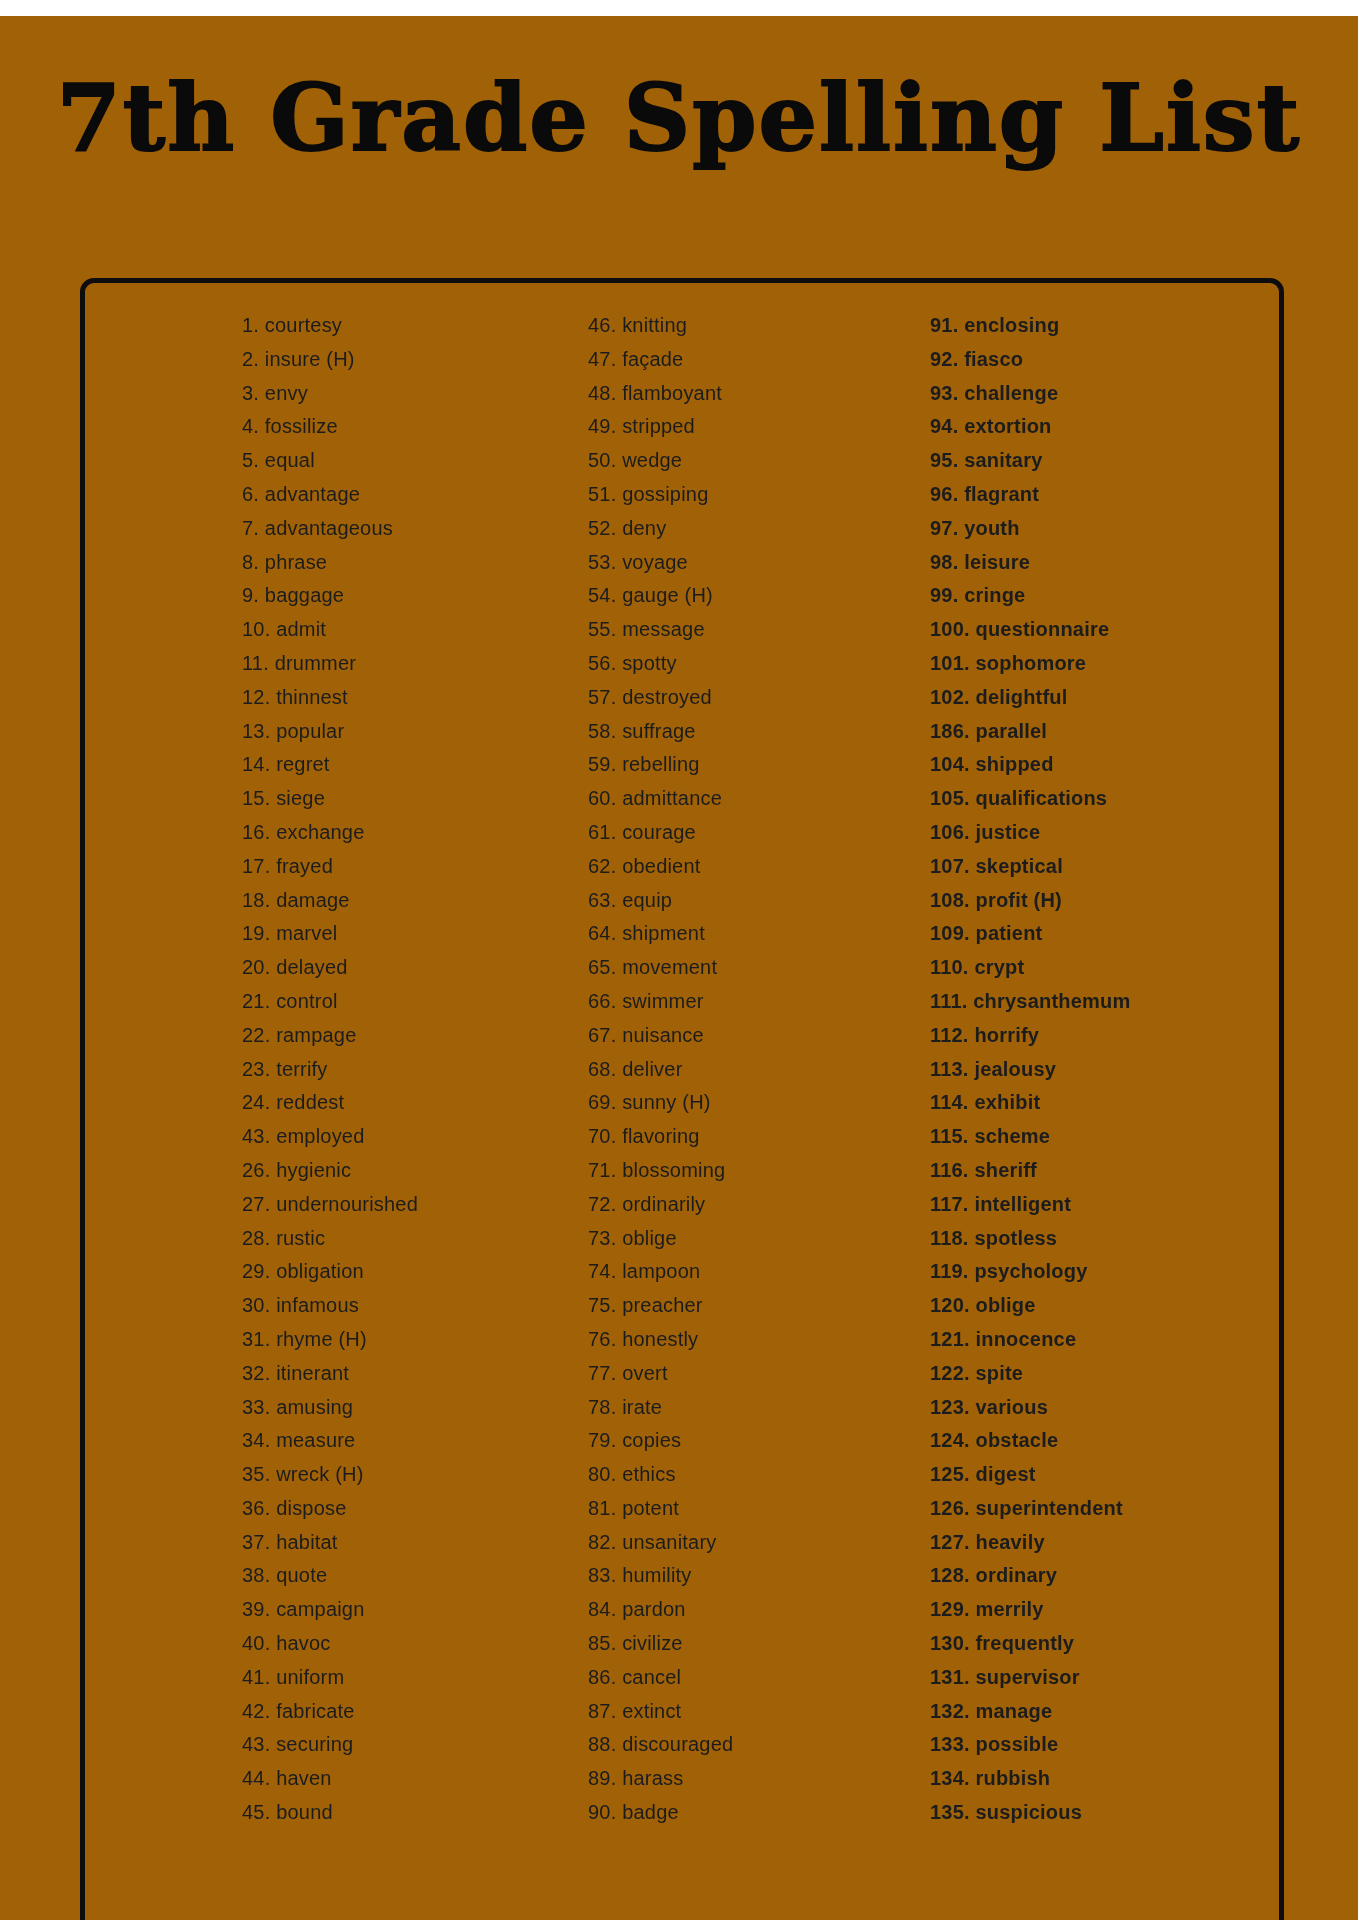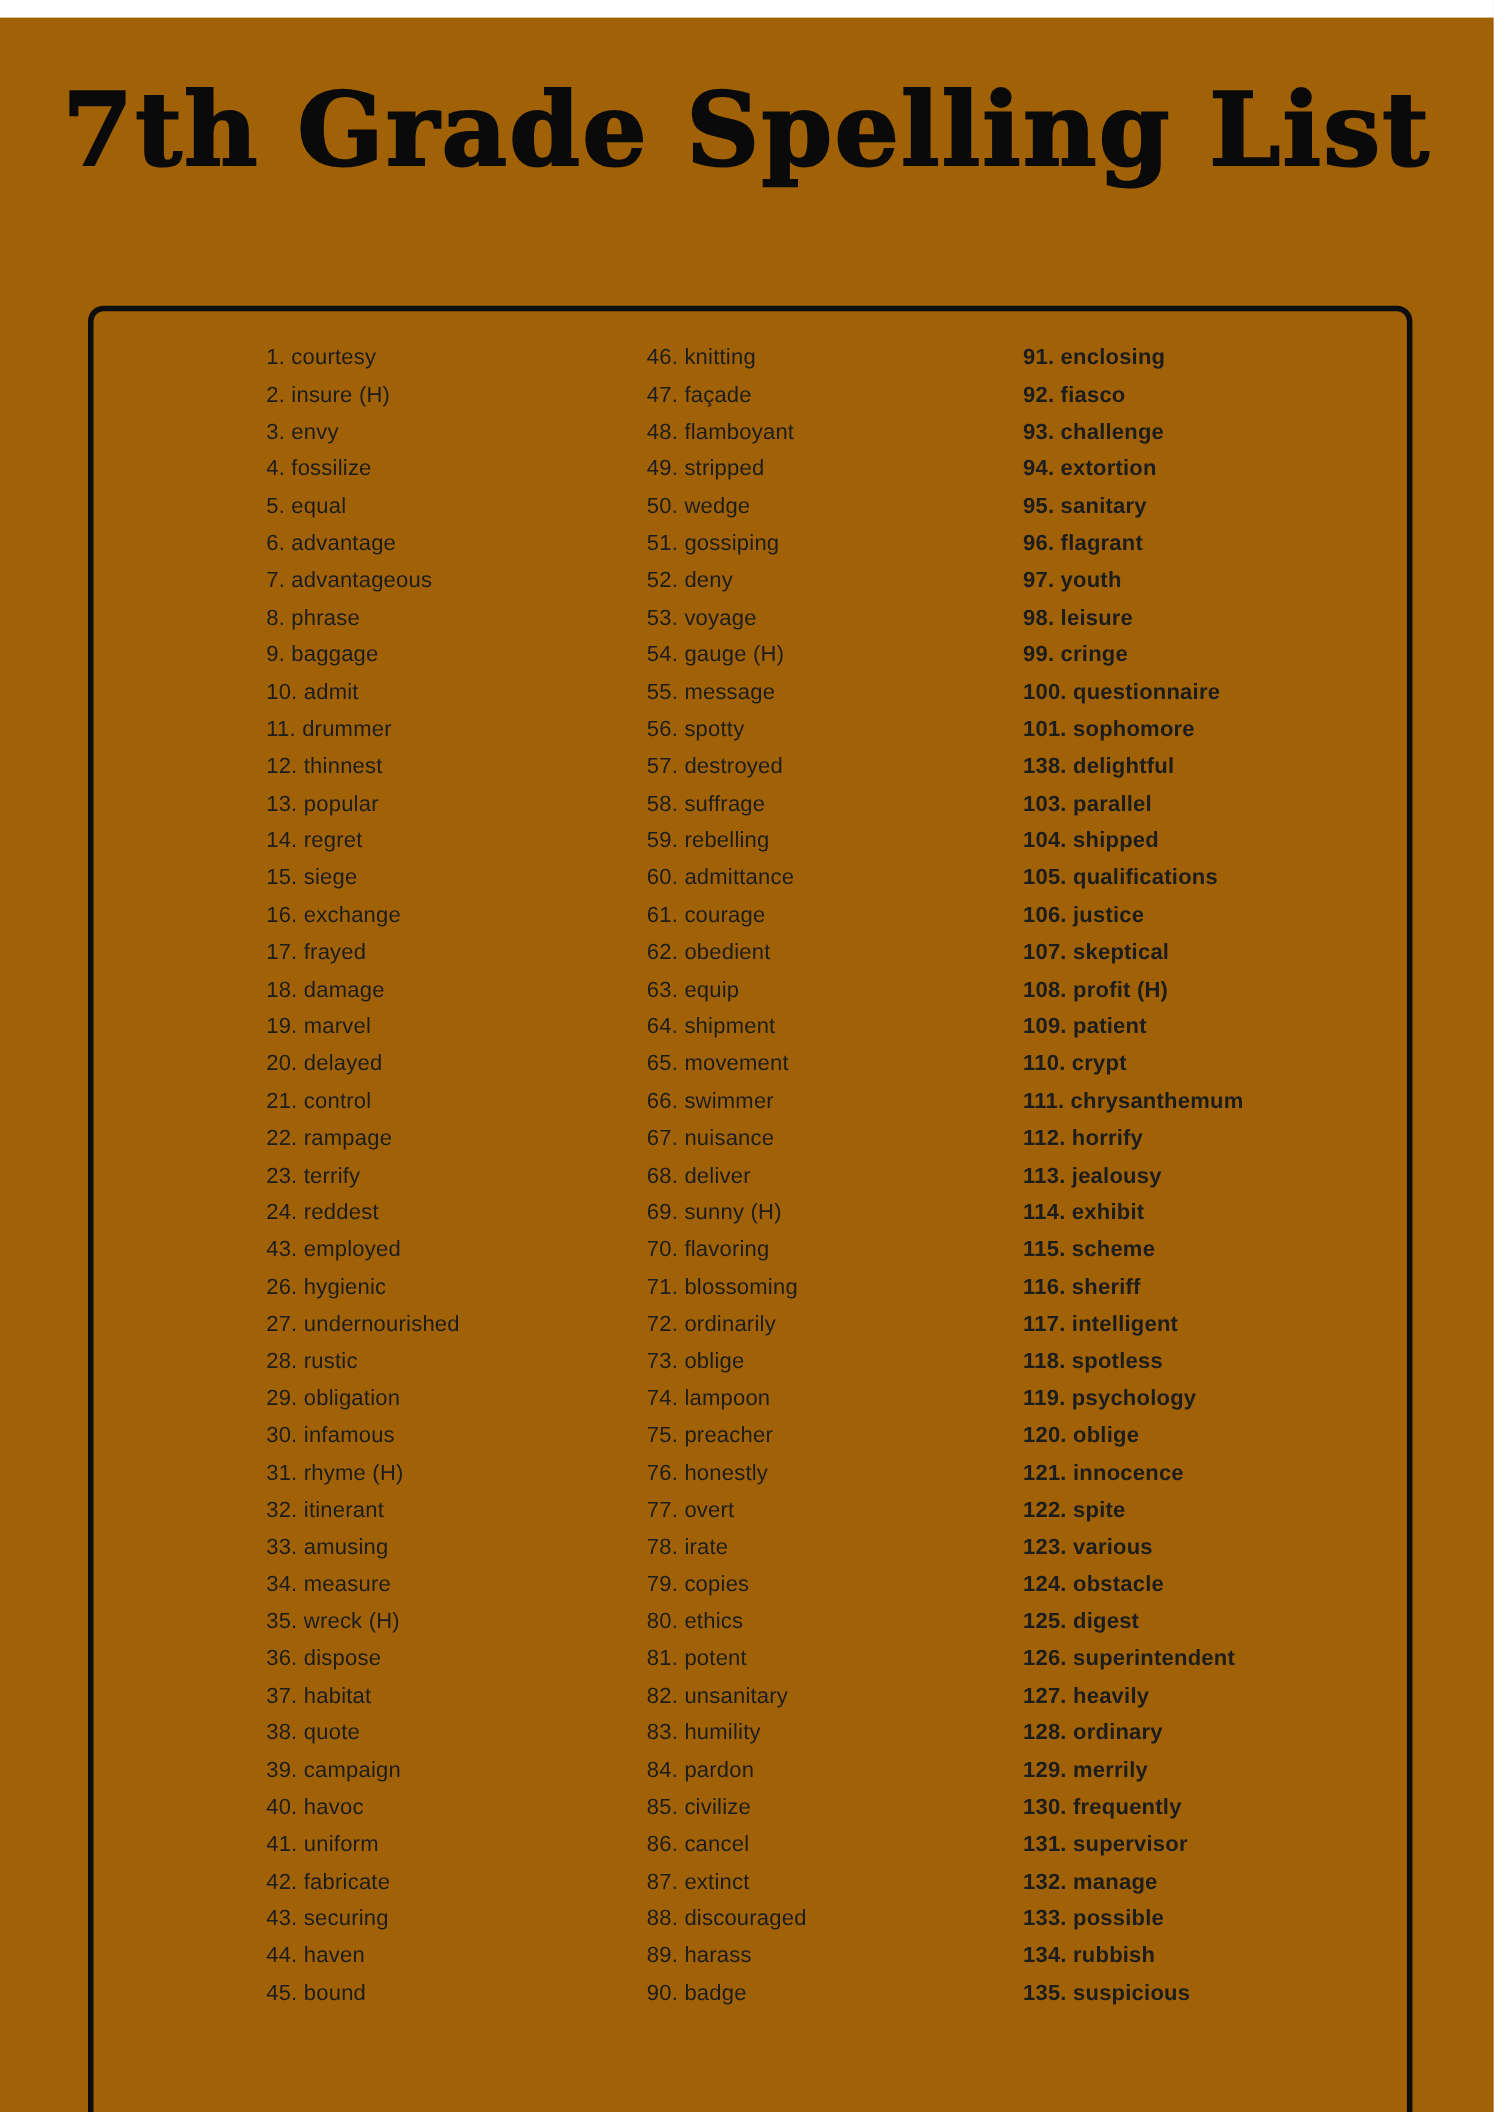--- a/index.html
+++ b/index.html
@@ -160,22 +160,22 @@
         <div class="item"><span>92. </span><span>fiasco</span></div>
         <div class="item"><span>93. </span><span>challenge</span></div>
         <div class="item"><span>94. </span><span>extortion</span></div>
         <div class="item"><span>95. </span><span>sanitary</span></div>
         <div class="item"><span>96. </span><span>flagrant</span></div>
         <div class="item"><span>97. </span><span>youth</span></div>
         <div class="item"><span>98. </span><span>leisure</span></div>
         <div class="item"><span>99. </span><span>cringe</span></div>
         <div class="item"><span>100. </span><span>questionnaire</span></div>
         <div class="item"><span>101. </span><span>sophomore</span></div>
-        <div class="item"><span>138. </span><span>delightful</span></div>
-        <div class="item"><span>103. </span><span>parallel</span></div>
+        <div class="item"><span>102. </span><span>delightful</span></div>
+        <div class="item"><span>186. </span><span>parallel</span></div>
         <div class="item"><span>104. </span><span>shipped</span></div>
         <div class="item"><span>105. </span><span>qualifications</span></div>
         <div class="item"><span>106. </span><span>justice</span></div>
         <div class="item"><span>107. </span><span>skeptical</span></div>
         <div class="item"><span>108. </span><span>profit (H)</span></div>
         <div class="item"><span>109. </span><span>patient</span></div>
         <div class="item"><span>110. </span><span>crypt</span></div>
         <div class="item"><span>111. </span><span>chrysanthemum</span></div>
         <div class="item"><span>112. </span><span>horrify</span></div>
         <div class="item"><span>113. </span><span>jealousy</span></div>

